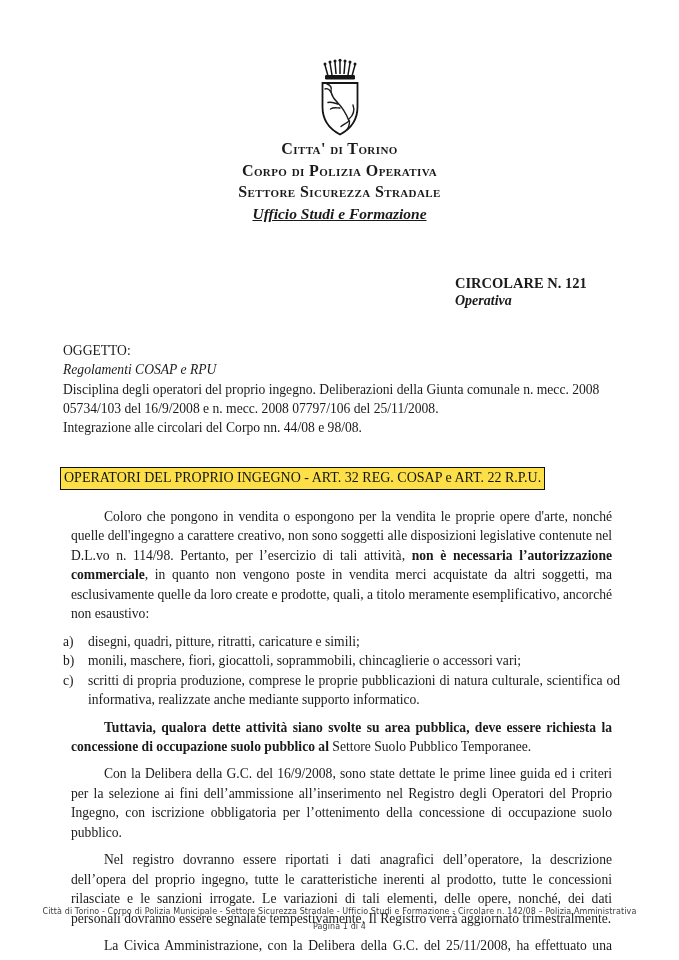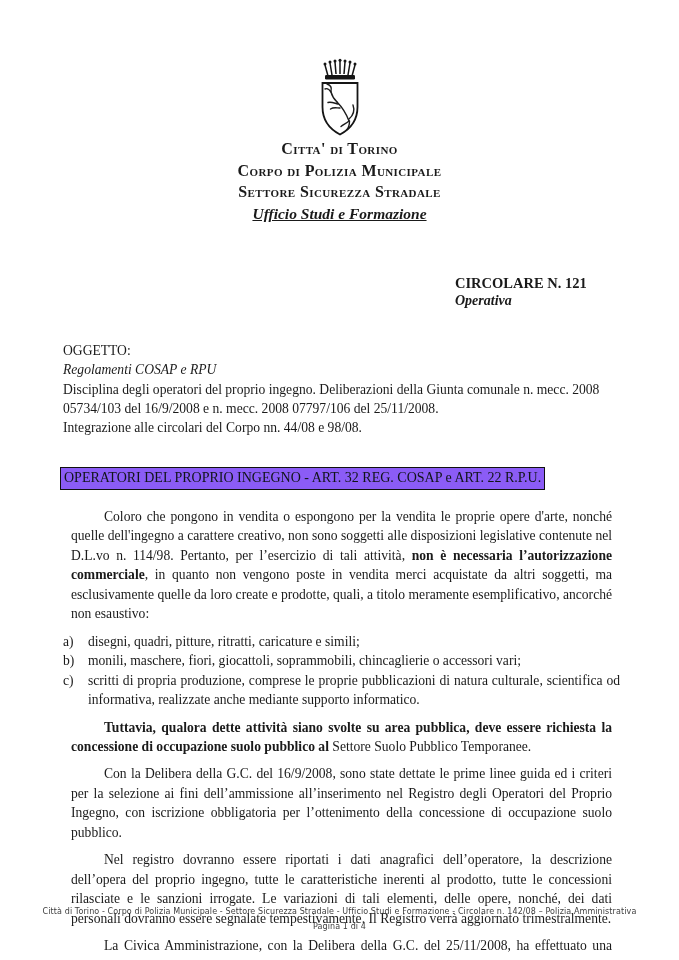--- a/index.html
+++ b/index.html
@@ -57,21 +57,21 @@
   .ogg-label { width: 77px; flex: none; }
   .ogg-content { flex: 1; }
   .ogg-bold { font-weight: bold; }
   .ogg-italic { font-style: italic; }
 
   
   .section-wrap { position: absolute; left: 60px; top: 467px; }
   .section-box {
     display: inline-block;
     border: 1.5px solid #101010;
-    background: #8b5cf6;
+    background: #fde047;
     padding: 2px 3px 3px 3px;
     font-size: 14px;
     color: #101418;
   }
 
   
   .bodytext {
     position: absolute;
     left: 63px; top: 499px; width: 557px;
     font-size: 13.6px;
@@ -133,21 +133,21 @@
         <path d="M18 34 C16 31 14 30 12 31"></path>
         <path d="M18 33 C19 29.5 17 27 14 26"></path>
         <path d="M25 46 C21 45 18 43.5 15 44.5"></path>
         <path d="M27 50 C23 50 20.5 49 17.5 51"></path>
         <path d="M36 63 C33 65.5 30.5 66.5 28 68.5"></path>
         <path d="M36.5 63 C36.5 67 35.5 70 33.5 72"></path>
         <path d="M36 61 C40 57.5 41.8 52 40 47"></path>
       </g>
     </svg>
     <div class="lh-line">Citta' di Torino</div>
-    <div class="lh-line">Corpo di Polizia Municipale</div>
+    <div class="lh-line">Corpo di Polizia Operativa</div>
     <div class="lh-line">Settore Sicurezza Stradale</div>
     <div><span class="lh-sub">Ufficio Studi e Formazione</span></div>
   </div>
 
   <div class="circ">
     <div class="circ-num">CIRCOLARE N.  121</div>
     <div class="circ-type">Operativa</div>
   </div>
 
   <div class="oggetto">

